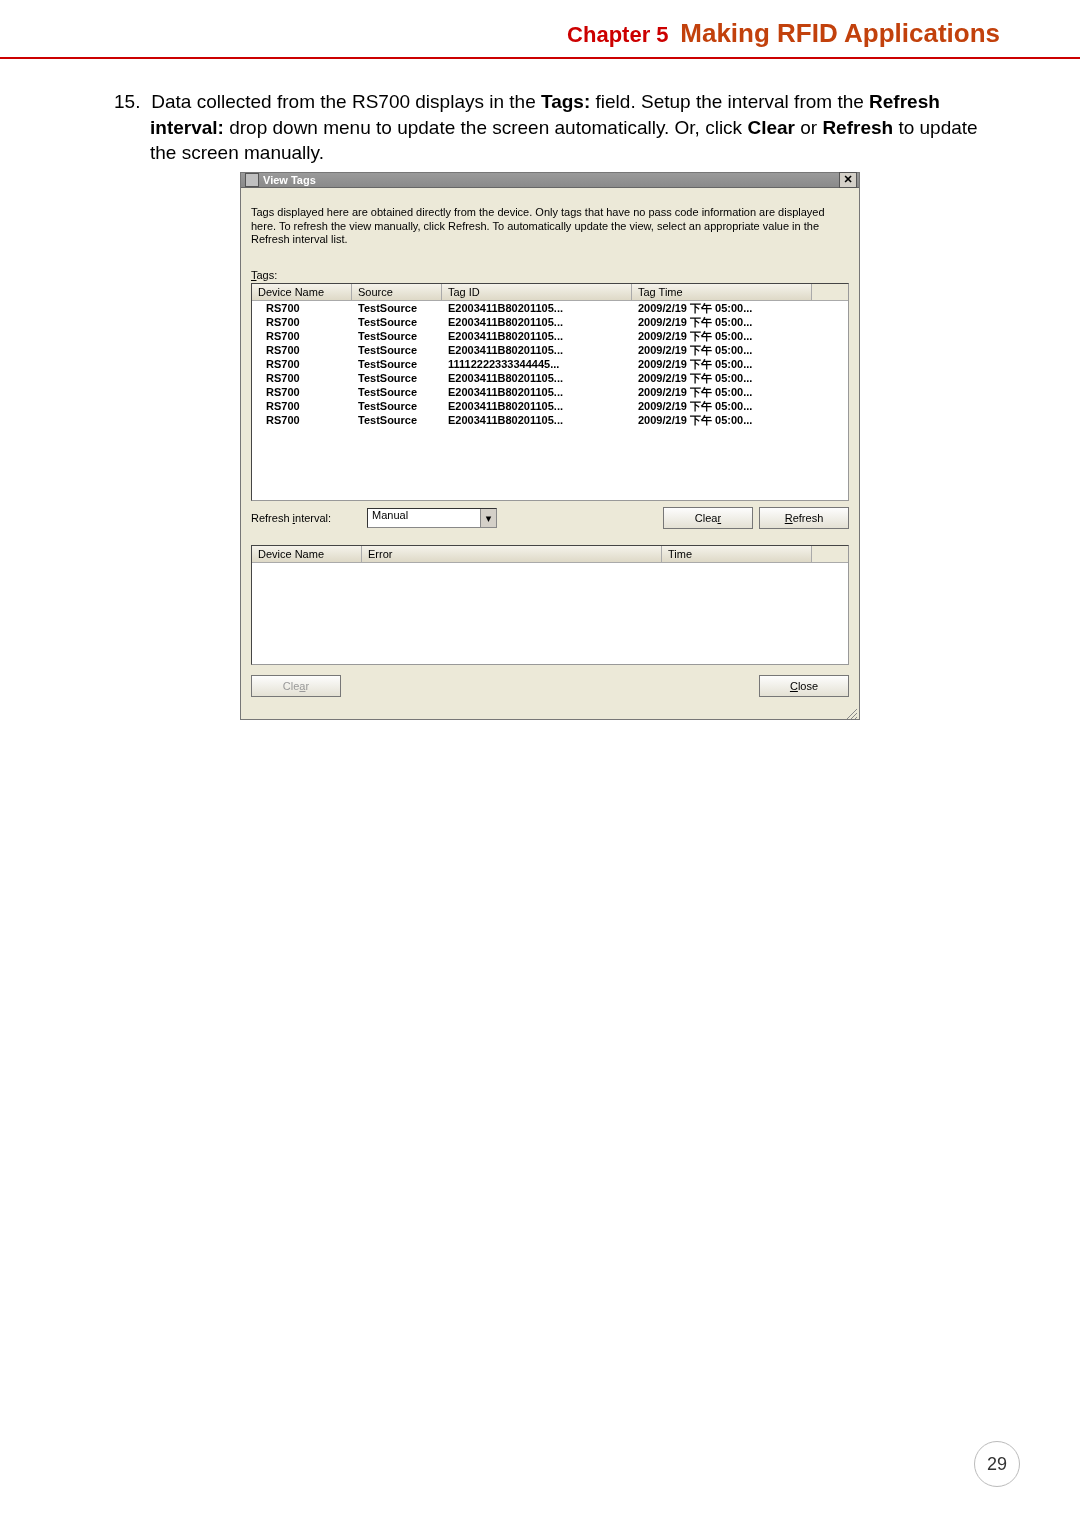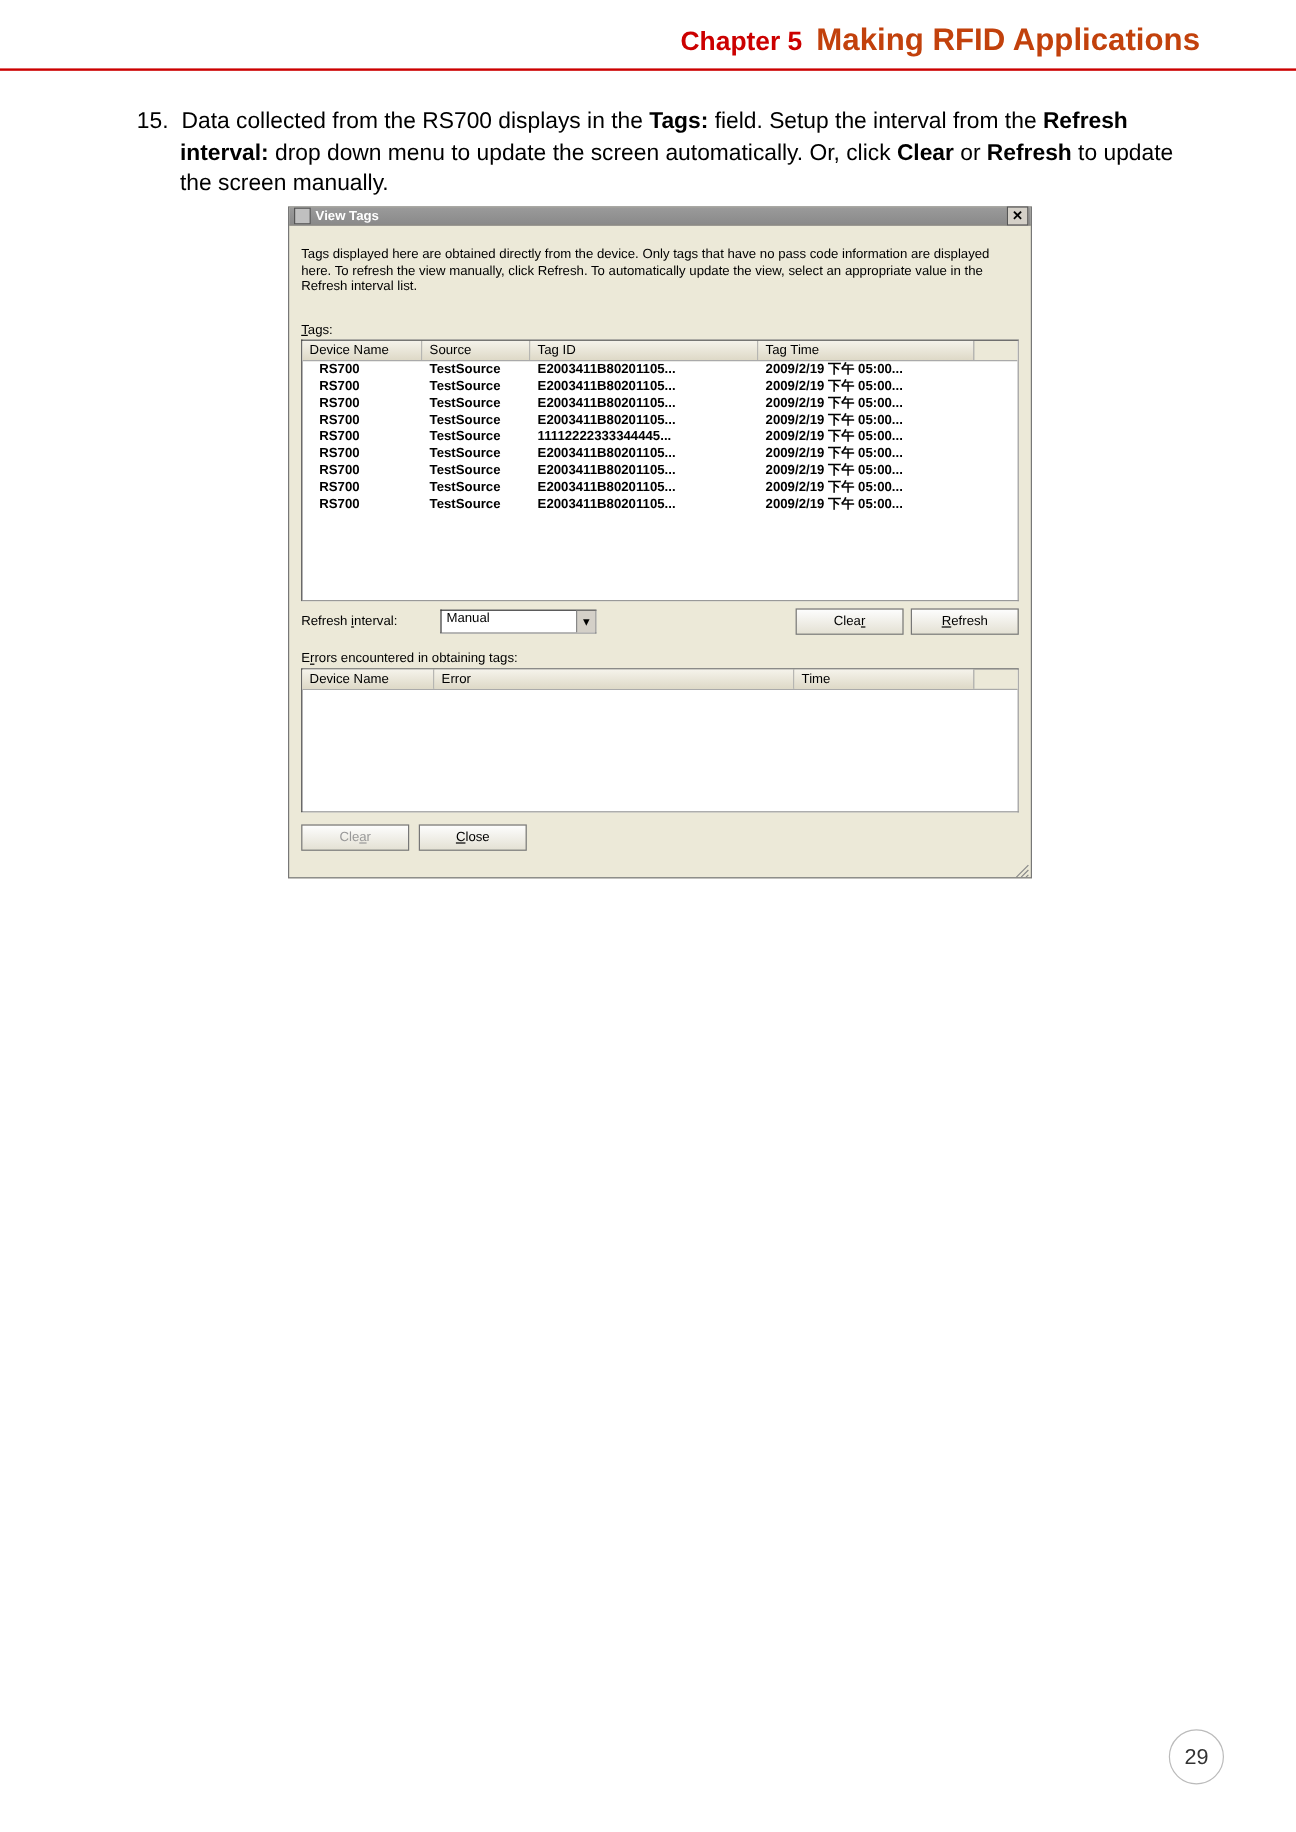--- a/index.html
+++ b/index.html
@@ -103,21 +103,21 @@
   .err-listview {
     border: 1px inset #999;
     background: #fff;
     height: 120px;
     margin-top: 2px;
   }
   .err-listview .lv-header .col.e1 { width: 110px; }
   .err-listview .lv-header .col.e2 { width: 300px; }
   .err-listview .lv-header .col.e3 { width: 150px; }
 
-  .footer-row { display: flex; justify-content: flex-start; gap: 8px; margin-top: 10px; }
+  .footer-row { display: flex; justify-content: space-between; gap: 8px; margin-top: 10px; }
   .resize-grip { text-align: right; height: 12px; }
   .resize-grip svg { display: inline-block; }
 
   .page-number {
     position: absolute;
     bottom: 40px;
     right: 60px;
     width: 46px; height: 46px;
     border: 1.5px solid #bbb; border-radius: 50%;
     display: flex; align-items: center; justify-content: center;
@@ -228,21 +228,20 @@
           <span>Clea</span>
           <span class="ul">r</span>
         </div>
       <div class="btn">
           <span class="ul">R</span>
           <span>efresh</span>
         </div>
     </div>
 
     <div style="height:14px"></div>
-    <span class="lbl"><span>E</span><span class="ul">r</span><span>rors encountered in obtaining tags:</span></span>
     <div class="err-listview">
       <div class="lv-header">
         <div class="col e1">Device Name</div>
         <div class="col e2">Error</div>
         <div class="col e3">Time</div>
       </div>
     </div>
 
     <div class="footer-row">
       <div class="btn disabled">

